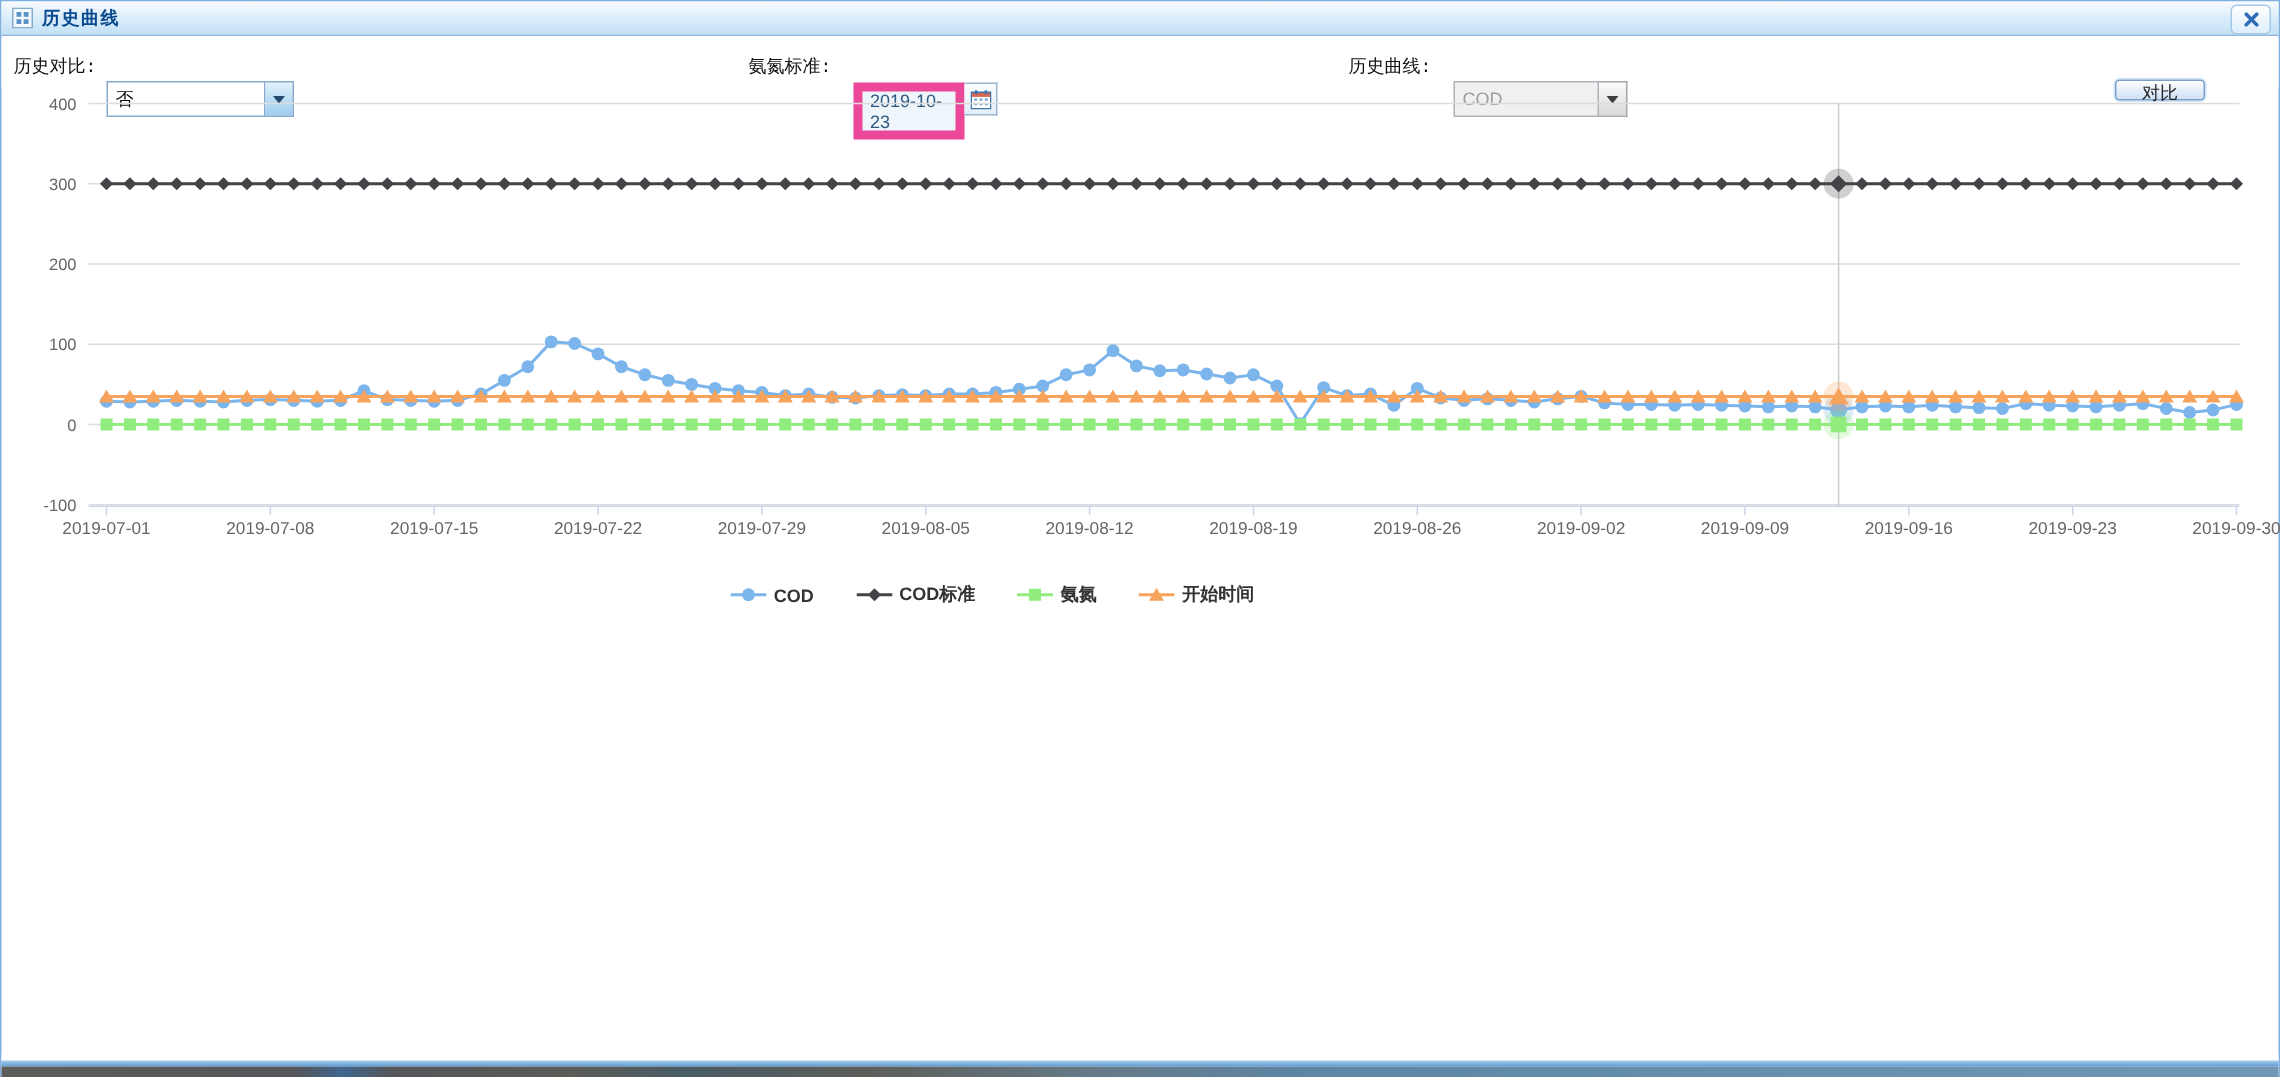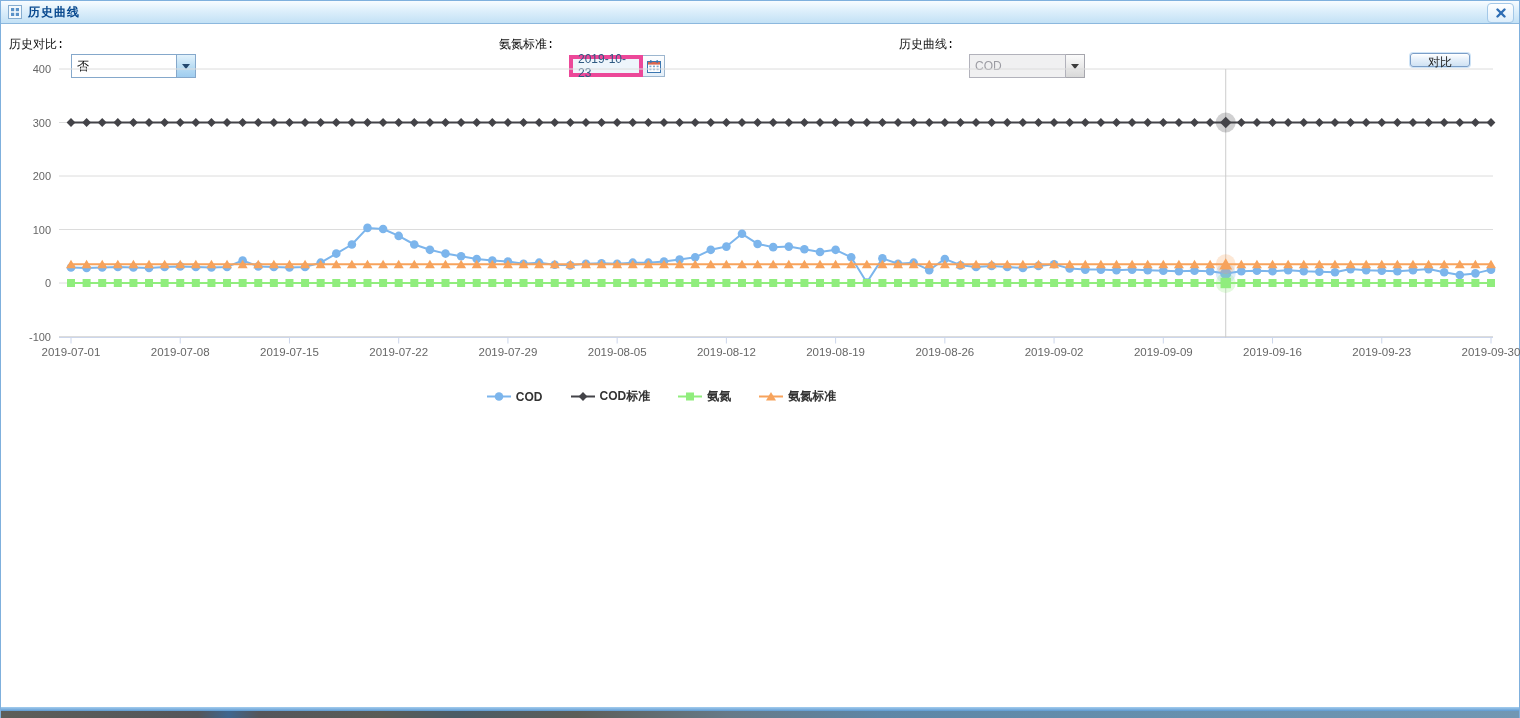--- a/index.html
+++ b/index.html
@@ -26,21 +26,21 @@
   .combo-field { border:1px solid #85a8cb; background:#fff; font-size:12px; color:#000;
     display:flex; align-items:center; padding:0 5px; height:24px; }
   .combo-trigger { width:19px; height:24px; border:1px solid #85a8cb; border-left:none;
     background:linear-gradient(180deg,#e2f2fc 0%,#bcdef4 50%,#9fcdef 100%);
     display:flex; align-items:center; justify-content:center; }
   .arrow-down { width:0; height:0; border-left:4px solid transparent; border-right:4px solid transparent; border-top:5px solid #24486e; }
   .combo.disabled .combo-field { background:#f0f0f1; border-color:#b2b2bb; color:#9b9ba2; }
   .combo.disabled .combo-trigger { background:linear-gradient(180deg,#fbfbfb,#d9d9d9); border-color:#a6a6ad; }
   .combo.disabled .arrow-down { border-top-color:#3c3c3c; }
   .datefield { position:absolute; top:30px; height:22px; display:flex; }
-  .date-input { width:74px; height:22px; border:4px solid #ec4899; background:#eef5fb; color:#2f5a82;
+  .date-input { width:74px; height:38px; border:6px solid #ec4899; background:#eef5fb; color:#2f5a82;
     font-size:12px; display:flex; align-items:center; padding:0 5px; }
   .date-trigger { width:22px; height:22px; border:1px solid #9cb6cf; border-left:none; background:linear-gradient(180deg,#fdfeff,#e3eef8);
     display:flex; align-items:center; justify-content:center; cursor:pointer; }
   .btn-compare { position:absolute; top:28px; right:49px; width:60px; height:14px;
     border:1px solid #7b9ec7; border-radius:3px; box-shadow:0 0 0 1px #cfe4f7, inset 0 1px 0 #fff;
     background:linear-gradient(180deg,#ffffff 0%,#e6f0fa 45%,#cfe2f3 100%);
     font-size:12px; color:#222; font-family:inherit; cursor:pointer; }
 
   
   .chart-region { position:absolute; top:58px; left:0; width:1321px; height:360px; }
@@ -565,21 +565,21 @@
             <line x1="0" y1="6.5" x2="24" y2="6.5" stroke="#90ed7d" stroke-width="2"></line>
             <rect x="8" y="2.5" width="8" height="8" fill="#90ed7d"></rect>
           </svg>
           <span>氨氮</span>
         </span>
         <span class="legend-item">
           <svg width="24" height="13">
             <line x1="0" y1="6.5" x2="24" y2="6.5" stroke="#f7a35c" stroke-width="2"></line>
             <path d="M 12 1.9000000000000004 L 17 10.5 L 7 10.5 Z" fill="#f7a35c"></path>
           </svg>
-          <span>氨氮标准</span>
+          <span>开始时间</span>
         </span>
       </div>
   </div>
 
   <div class="bottom-area">
     <div class="ba-white"></div>
     <div class="ba-border"></div>
     <div class="ba-task"></div>
   </div>
 

